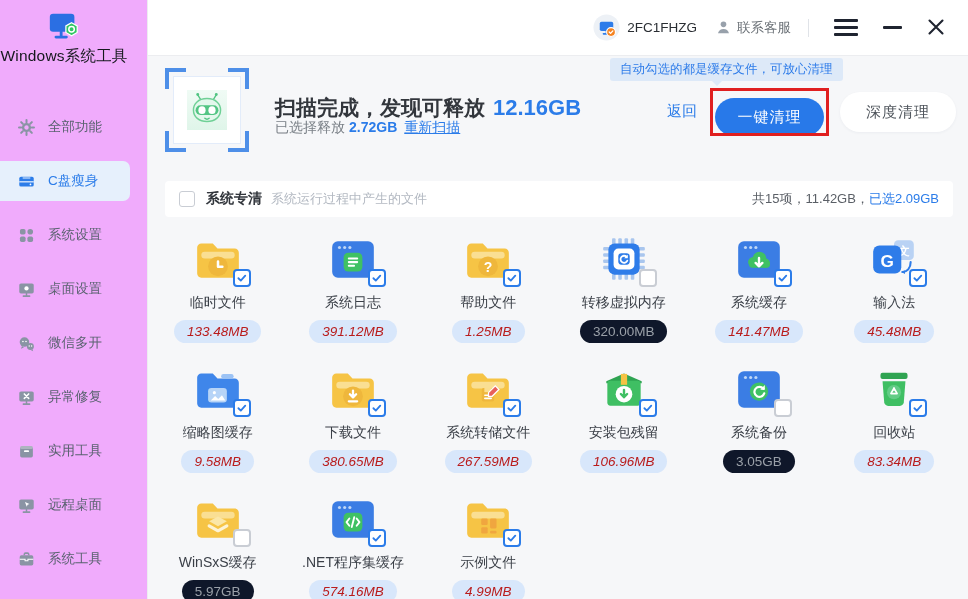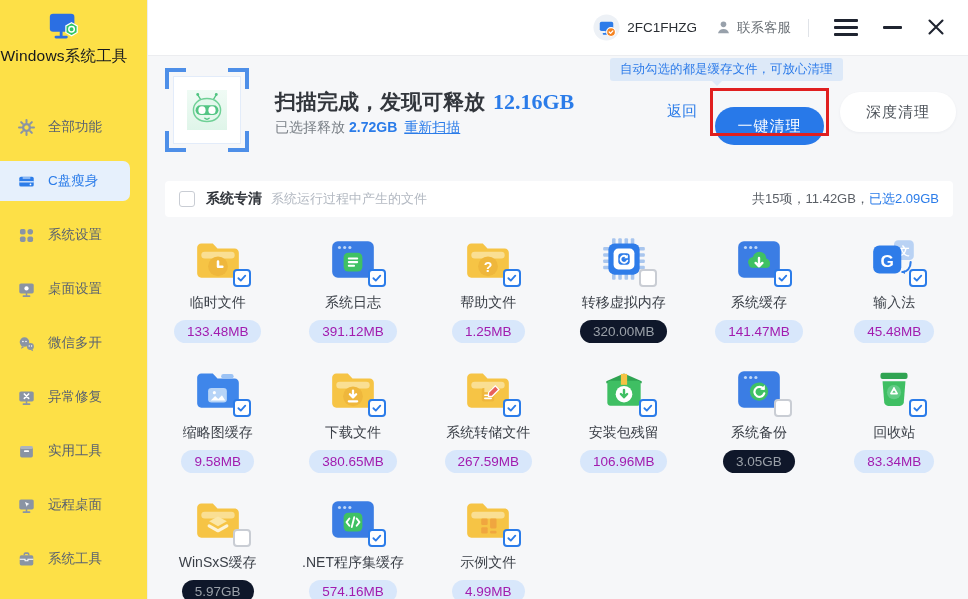--- a/index.html
+++ b/index.html
@@ -19,21 +19,21 @@
   .contact-text { font-size:13.5px; color:#6A7076; }
   .tb-divider { width:1px; height:18px; background:#E0E3E8; margin-right:25px; }
   .hamburger { display:flex; flex-direction:column; gap:4.6px; width:24px; margin-right:25px; cursor:pointer; }
   .hamburger i { display:block; height:2.5px; background:#1F2430; border-radius:1px; }
   .min-btn { width:20px; height:20px; display:flex; align-items:center; margin-right:24px; cursor:pointer; }
   .min-btn i { display:block; width:19px; height:2.5px; background:#1F2430; border-radius:1px; }
   .close-btn { width:20px; height:20px; cursor:pointer; }
   .close-btn svg { width:18px; height:18px; }
 
   
-  .sidebar { position:absolute; left:0; top:0; width:148px; height:599px; background:#fde047; border-right:1px solid #ECEDF0; z-index:6; }
+  .sidebar { position:absolute; left:0; top:0; width:148px; height:599px; background:#f0abfc; border-right:1px solid #ECEDF0; z-index:6; }
   .logo { width:128px; text-align:center; padding-top:9px; }
   .logo svg { width:34px; height:36px; display:block; margin:0 auto 1px auto; }
   .logo-title { font-size:15.5px; color:#15181D; letter-spacing:.2px; white-space:nowrap; }
   .menu { position:absolute; top:107px; left:0; width:148px; }
   .menu-item { width:130px; height:40px; margin-bottom:14px; display:flex; align-items:center; padding-left:18px; cursor:pointer; border-radius:0 7px 7px 0; color:#5A6270; }
   .menu-item .mi-icon { width:17px; height:17px; margin-right:13px; color:#8A94A4; flex:none; }
   .menu-item .mi-icon svg { width:17px; height:17px; display:block; }
   .menu-item .mi-label { font-size:13.5px; }
   .menu-item.active { background:#E6F0FC; color:#2B7CE9; }
   .menu-item.active .mi-icon { color:#2B7CE9; }
@@ -42,32 +42,32 @@
   .scan-frame { position:absolute; left:165px; top:68px; width:84px; height:84px; }
   .corner { position:absolute; width:21px; height:21px; border:4px solid #4E8FE8; }
   .c-tl { left:0; top:0; border-right:none; border-bottom:none; }
   .c-tr { right:0; top:0; border-left:none; border-bottom:none; }
   .c-bl { left:0; bottom:0; border-right:none; border-top:none; }
   .c-br { right:0; bottom:0; border-left:none; border-top:none; }
   .scan-inner { position:absolute; inset:8px; background:#fff; box-shadow:0 0 0 1px #E3ECFA inset; }
   .scan-green { position:absolute; inset:14px; background:linear-gradient(#F0FBF5,#DFF5E9); display:flex; align-items:center; justify-content:center; }
   .scan-green svg { width:50px; height:50px; }
 
-  .scan-title { position:absolute; left:275px; top:88px; font-size:21px; font-weight:bold; color:#32363C; white-space:nowrap;font-family:Liberation Serif, serif; }
+  .scan-title { position:absolute; left:275px; top:94px; font-size:21px; font-weight:bold; color:#32363C; white-space:nowrap; }
   .scan-title .num { color:#2B7CE9; font-size:22px; margin-left:8px; }
   .scan-sub { position:absolute; left:275px; top:119px; font-size:14px; color:#7A8087; white-space:nowrap; }
   .scan-sub .num { color:#2B7CE9; font-weight:bold; margin:0 4px; }
   .scan-sub .link { color:#2B7CE9; text-decoration:underline; cursor:pointer; margin-left:3px; }
 
   .tooltip { position:absolute; left:610px; top:58px; height:23px; line-height:23px; padding:0 10px; font-size:12.5px; color:#2E7CE9; background:#DDE9F8; border-radius:3px; white-space:nowrap; }
   .tooltip:after { content:""; position:absolute; left:102px; bottom:-5px; border-left:5px solid transparent; border-right:5px solid transparent; border-top:5px solid #DDE9F8; }
 
   .back-link { position:absolute; left:667px; top:102px; font-size:15px; color:#2B7CE9; cursor:pointer; }
   .hl-box { position:absolute; left:710px; top:88px; width:119px; height:48px; border:3px solid #E01F1F; pointer-events:none; z-index:2; }
-  .clean-btn { position:absolute; left:715px; top:107px; width:109px; height:38px; border-radius:19px; background:#2879E9; color:#fff; font-size:15px; display:flex; align-items:center; justify-content:center; cursor:pointer; letter-spacing:1px; }
+  .clean-btn { position:absolute; left:715px; top:98px; width:109px; height:38px; border-radius:19px; background:#2879E9; color:#fff; font-size:15px; display:flex; align-items:center; justify-content:center; cursor:pointer; letter-spacing:1px; }
   .deep-btn { position:absolute; left:840px; top:92px; width:116px; height:40px; border-radius:20px; background:#fff; color:#4E545B; font-size:15px; display:flex; align-items:center; justify-content:center; cursor:pointer; box-shadow:0 1px 3px rgba(40,60,90,.05); letter-spacing:1px; }
 
   
   .section-row { position:absolute; left:165px; top:181px; width:788px; height:36px; background:#fff; border-radius:4px; display:flex; align-items:center; }
   .sec-checkbox { width:16px; height:16px; border:1.5px solid #C9CDD4; border-radius:3px; background:#fff; margin:0 11px 0 14px; cursor:pointer; flex:none; }
   .sec-title { font-size:14px; font-weight:bold; color:#32363C; margin-right:9px; white-space:nowrap; }
   .sec-desc { font-size:13px; color:#B3B9C2; white-space:nowrap;font-family:Liberation Mono, monospace; }
   .sec-stats { margin-left:auto; margin-right:14px; font-size:13px; color:#5A5F66; white-space:nowrap; }
   .sec-stats .sel { color:#2B7CE9; cursor:pointer; }
 
@@ -75,21 +75,21 @@
   .grid { position:absolute; left:150px; top:234px; width:812px; display:grid; grid-template-columns:repeat(6,1fr); grid-auto-rows:130px; }
   .cell { display:flex; flex-direction:column; align-items:center; cursor:pointer; }
   .icon-wrap { position:relative; width:50px; height:50px; }
   .cat-icon svg { width:50px; height:50px; display:block; }
   .checkbox { position:absolute; right:-8px; bottom:-3px; width:18px; height:18px; background:#fff; border:2px solid #C9CDD4; border-radius:4px; display:flex; align-items:center; justify-content:center; cursor:pointer; }
   .checkbox svg { width:12px; height:12px; display:none; }
   .checkbox.checked { border-color:#2B7CE9; }
   .checkbox.checked svg { display:block; }
   .cat-label { margin-top:10px; font-size:14px; color:#3A3F47; white-space:nowrap; }
   .size-badge { margin-top:8px; padding:4px 13px; border-radius:13px; font-size:13.5px; background:#0f172a; color:#9AA0A8; white-space:nowrap; }
-  .size-badge.checked { background:#D8E7FB; color:#a21caf; }
+  .size-badge.checked { background:#D8E7FB; color:#b91c1c;font-style:italic; }
 </style>
 </head>
 <body>
 
 <div class="app">
 
   <div class="topbar"></div>
   <div class="topbar-line"></div>
   <div class="topbar-right">
     <div class="id-badge">

